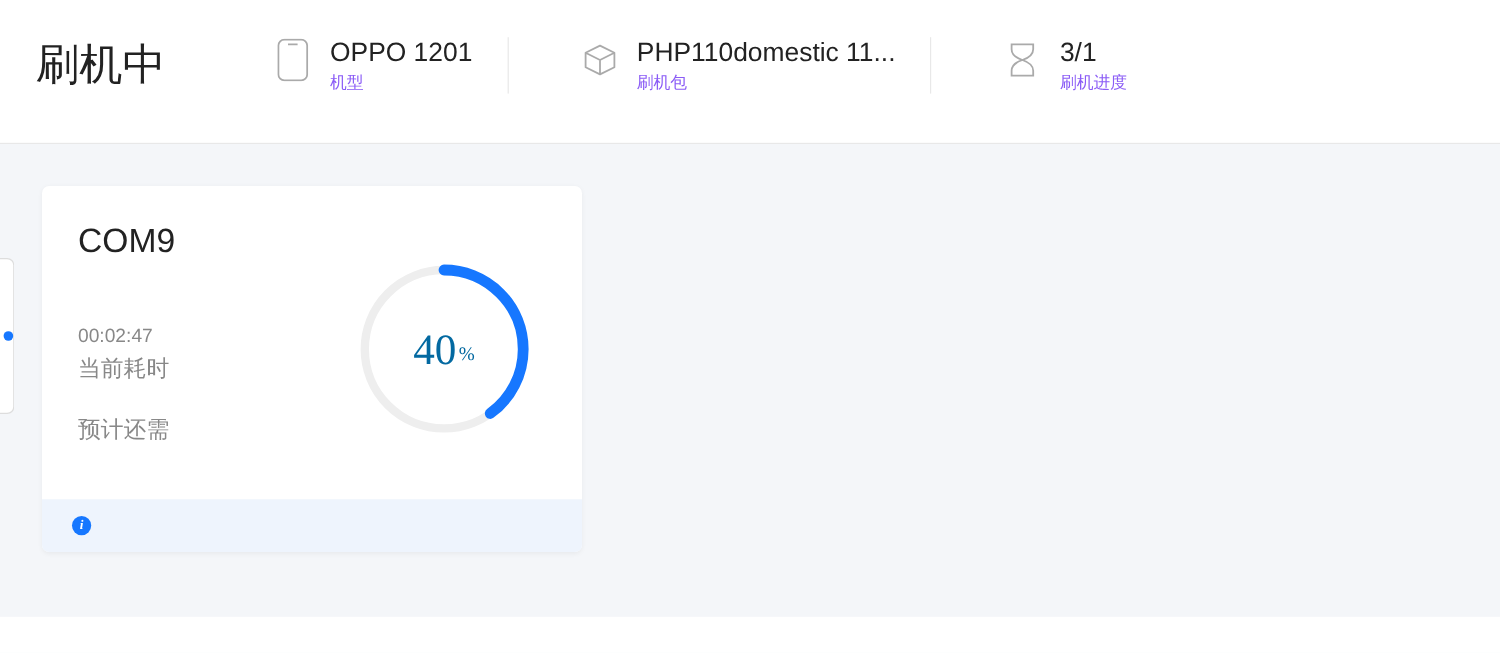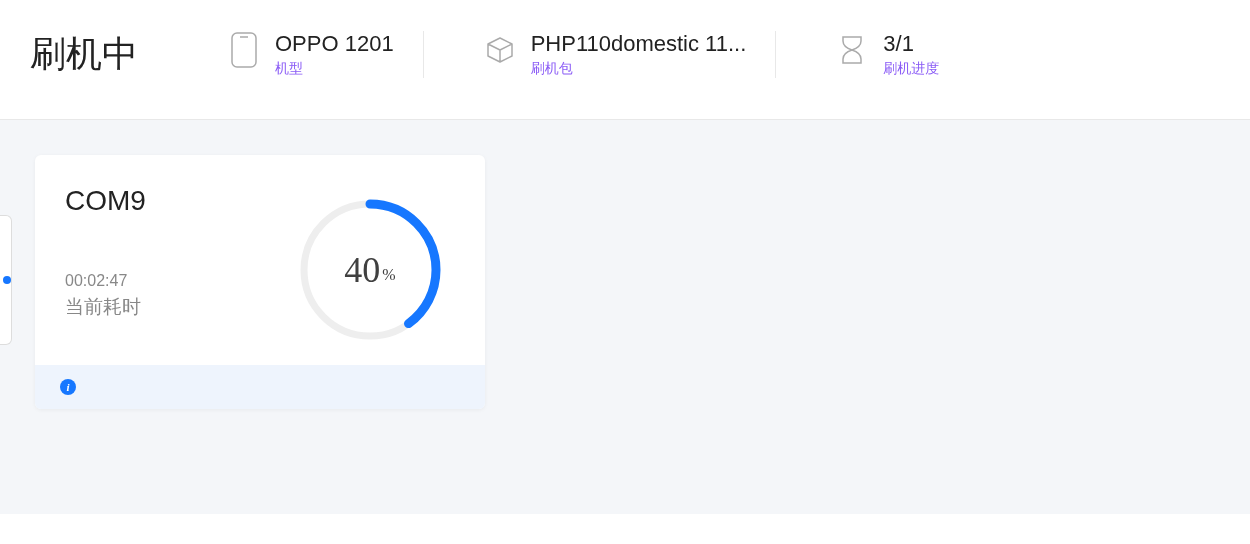--- a/index.html
+++ b/index.html
@@ -72,41 +72,41 @@
       width: 450px;
       background: #fff;
       border-radius: 6px;
       box-shadow: 0 1px 4px rgba(0,0,0,0.05);
       padding: 30px 30px 0 30px;
       position: relative;
     }
     .card-top {
       display: flex;
       justify-content: space-between;
-      align-items: flex-end;
+      align-items: center;
     }
     .card-left { flex: 1; }
     .port-name { font-size: 28px; color: #222; margin-bottom: 55px; }
     .time-block { margin-bottom: 25px; }
     .time-value { font-size: 16px; color: #888; }
     .time-label { font-size: 19px; color: #888; margin-top: 4px; }
     .progress-wrap {
       width: 150px;
       height: 150px;
       position: relative;
       margin-right: 10px;
     }
     .progress-svg { width: 150px; height: 150px; transform: rotate(-90deg); }
     .progress-bg { fill: none; stroke: #eee; stroke-width: 7; }
     .progress-bar { fill: none; stroke: #1677ff; stroke-width: 9; stroke-linecap: round; }
     .progress-text {
       position: absolute;
       top: 0; left: 0; width: 100%; height: 100%;
       display: flex; align-items: center; justify-content: center;
-      font-size: 36px; color: #404040; font-family: Georgia, serif;
+      font-size: 36px; color: #0369a1; font-family: Georgia, serif;
     }
     .progress-text .pct { font-size: 16px; margin-left: 2px; margin-top: 10px; }
     .status-bar {
       margin: 20px -30px 0 -30px;
       background: #eef4fd;
       padding: 14px 25px;
       display: flex;
       align-items: center;
       gap: 10px;
       color: #1677ff;
@@ -171,20 +171,21 @@
 
   <div class="card">
     <div class="card-top">
       <div class="card-left">
         <div class="port-name">COM9</div>
         <div class="time-block">
           <div class="time-value">00:02:47</div>
           <div class="time-label">当前耗时</div>
         </div>
         <div class="time-block">
+          <div class="time-label">预计还需</div>
         </div>
       </div>
       <div class="progress-wrap">
         <svg class="progress-svg" viewBox="0 0 150 150">
           <circle class="progress-bg" cx="75" cy="75" r="66"></circle>
           <circle class="progress-bar" cx="75" cy="75" r="66" stroke-dasharray="414.7" stroke-dashoffset="248.8"></circle>
         </svg>
         <div class="progress-text">
           <span>40</span>
             <span class="pct">%</span>

